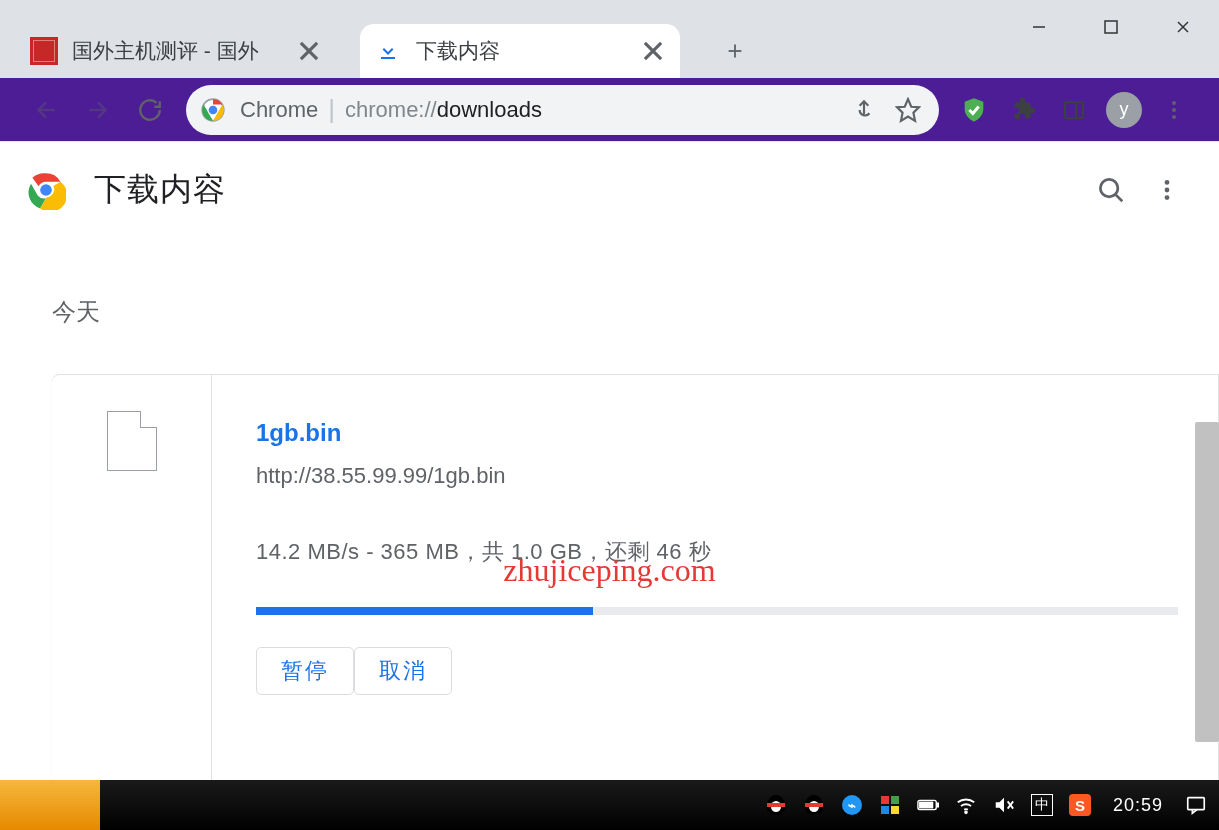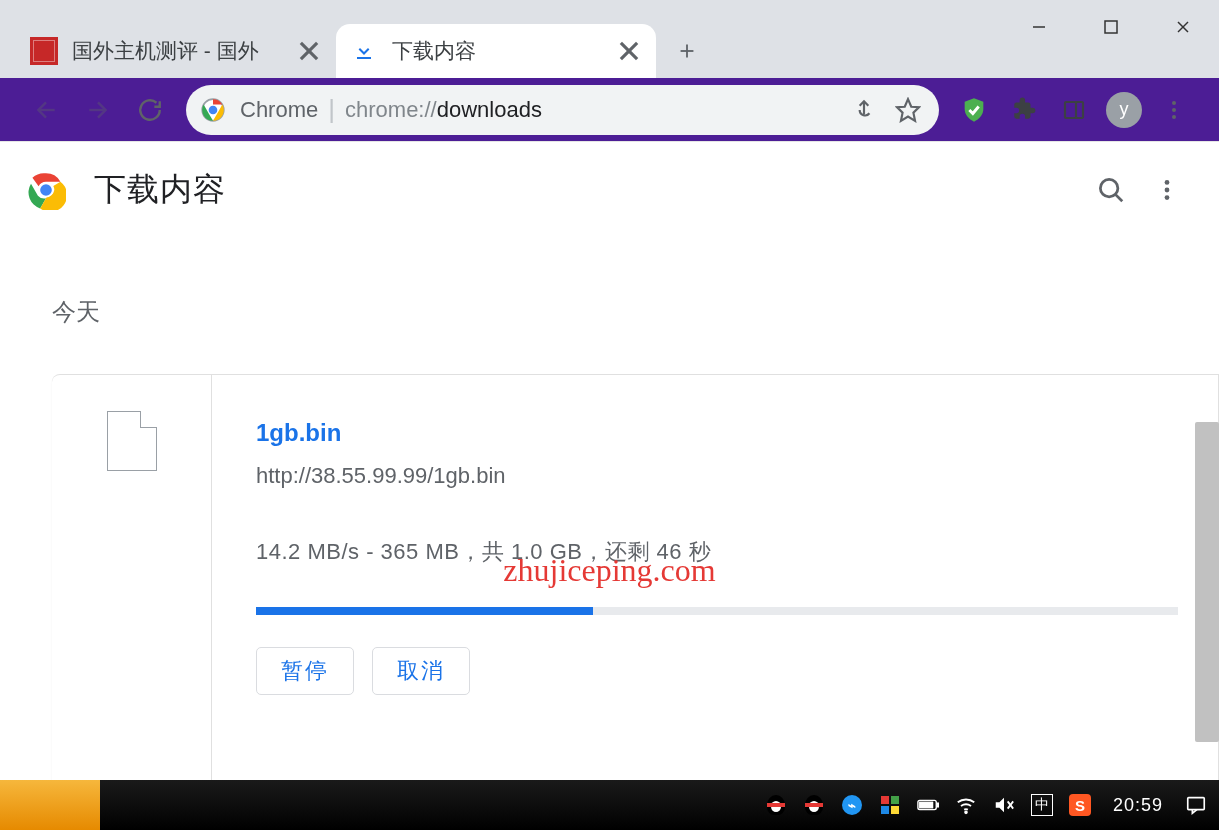--- a/index.html
+++ b/index.html
@@ -8,21 +8,21 @@
   
   .win { position: relative; width: 1219px; height: 830px; background: #fff; }
   .win-controls { position: absolute; top: 0; right: 0; display: flex; z-index: 50; }
   .win-btn { width: 72px; height: 54px; display: flex; align-items: center; justify-content: center; color:#333; }
   .win-btn svg { width: 16px; height: 16px; }
   .win-dropdown { position: absolute; top: 0; right: 216px; width: 72px; height: 54px; display:flex;align-items:center;justify-content:center;color:#333;}
   .win-dropdown svg{width:20px;height:20px;}
 
   
   .tabstrip { position: relative; height: 78px; background: #dee1e6; }
-  .tabs { position: absolute; left: 16px; bottom: 0; display: flex; align-items: flex-end; }
+  .tabs { position: absolute; left: 16px; bottom: 0; display: flex; align-items: flex-end; gap: 24px; }
   .tab { position: relative; display: flex; align-items: center; height: 54px; padding: 0 14px; min-width: 320px; max-width: 340px; border-radius: 14px 14px 0 0; color: #3c4043; font-size: 21px; }
   .tab.active { background: #fff; }
   .tab .favicon { width: 28px; height: 28px; margin-right: 14px; display: flex; align-items: center; justify-content: center; flex-shrink:0;}
   .tab .title { flex: 1; overflow: hidden; white-space: nowrap; text-overflow: ellipsis; }
   .tab .close { width: 26px; height: 26px; display: flex; align-items: center; justify-content: center; color:#5f6368; margin-left:8px; flex-shrink:0;}
   .newtab { width: 46px; height: 46px; display:flex;align-items:center;justify-content:center; color:#5f6368; margin-left:8px; margin-bottom:4px; }
   .newtab svg{width:22px;height:22px;}
   .favicon-red { width:28px;height:28px; background:#c62828; color:#fff; display:flex;align-items:center;justify-content:center; font-size:12px; position:relative;}
   .favicon-red::after{content:"";position:absolute;inset:3px;border:1px solid rgba(255,255,255,0.4);}
   .dl-arrow { color:#1a73e8; }
@@ -53,21 +53,21 @@
   .dl-card { margin: 36px 0 0 52px; background:#fff; border:1px solid #e0e0e0; border-left: none; border-radius: 8px 0 0 8px; box-shadow: 0 2px 2px rgba(60,64,67,0.08); display:flex; height: 416px; position:relative; }
   .dl-card .icon-col { width: 160px; border-right: 1px solid #e0e0e0; display:flex; justify-content:center; padding-top: 36px; }
   .file-icon { width:50px;height:60px;border:1px solid #9aa0a6; position:relative; background:#fff;}
   .file-icon::before{content:"";position:absolute;top:-1px;right:-1px;width:16px;height:16px;background:#fff;border-left:1px solid #9aa0a6;border-bottom:1px solid #9aa0a6;}
   .dl-card .info-col { flex:1; padding: 44px 40px 0 44px; }
   .dl-name { color:#1a73e8; font-size:24px; font-weight:600; }
   .dl-url { color:#5f6368; font-size:22px; margin-top:16px; }
   .dl-status { color:#5f6368; font-size:22px; margin-top:48px; letter-spacing:0.5px;}
   .dl-progress { height:8px; background:#e8eaed; margin-top:40px; position:relative; }
   .dl-progress .bar { position:absolute;left:0;top:0;height:100%; width:36.5%; background:#1a73e8;}
-  .dl-actions { margin-top:32px; display:flex; gap:18px; }
+  .dl-actions { margin-top:32px; display:flex; }
   .dl-actions button { height:48px; padding: 0 24px; background:#fff; border:1px solid #dadce0; border-radius:5px; color:#1a73e8; font-size:22px; font-family:inherit; letter-spacing:2px; cursor:pointer;}
   .watermark { position:absolute; top:410px; left:50%; transform:translateX(-50%); color:#e53935; font-size:32px; font-family: "Comic Sans MS", cursive; z-index:30; pointer-events:none;}
   .scroll-track { position:absolute; top:280px; right:0; width:24px; height:420px; }
   .scroll-thumb { width:24px; height:320px; background:#c1c1c1; border-radius:2px;}
 
   
   .taskbar { position:absolute; left:0; right:0; bottom:0; height:50px; background:linear-gradient(#1a1a1a,#000); display:flex; align-items:center; color:#fff; font-size:18px;}
   .taskbar .slot { display:flex;align-items:center;justify-content:center; height:100%;}
   .taskbar .active-task { width:100px; height:100%; background:linear-gradient(#f6b73c,#e68a00); }
   .taskbar .fill { flex:1; }

